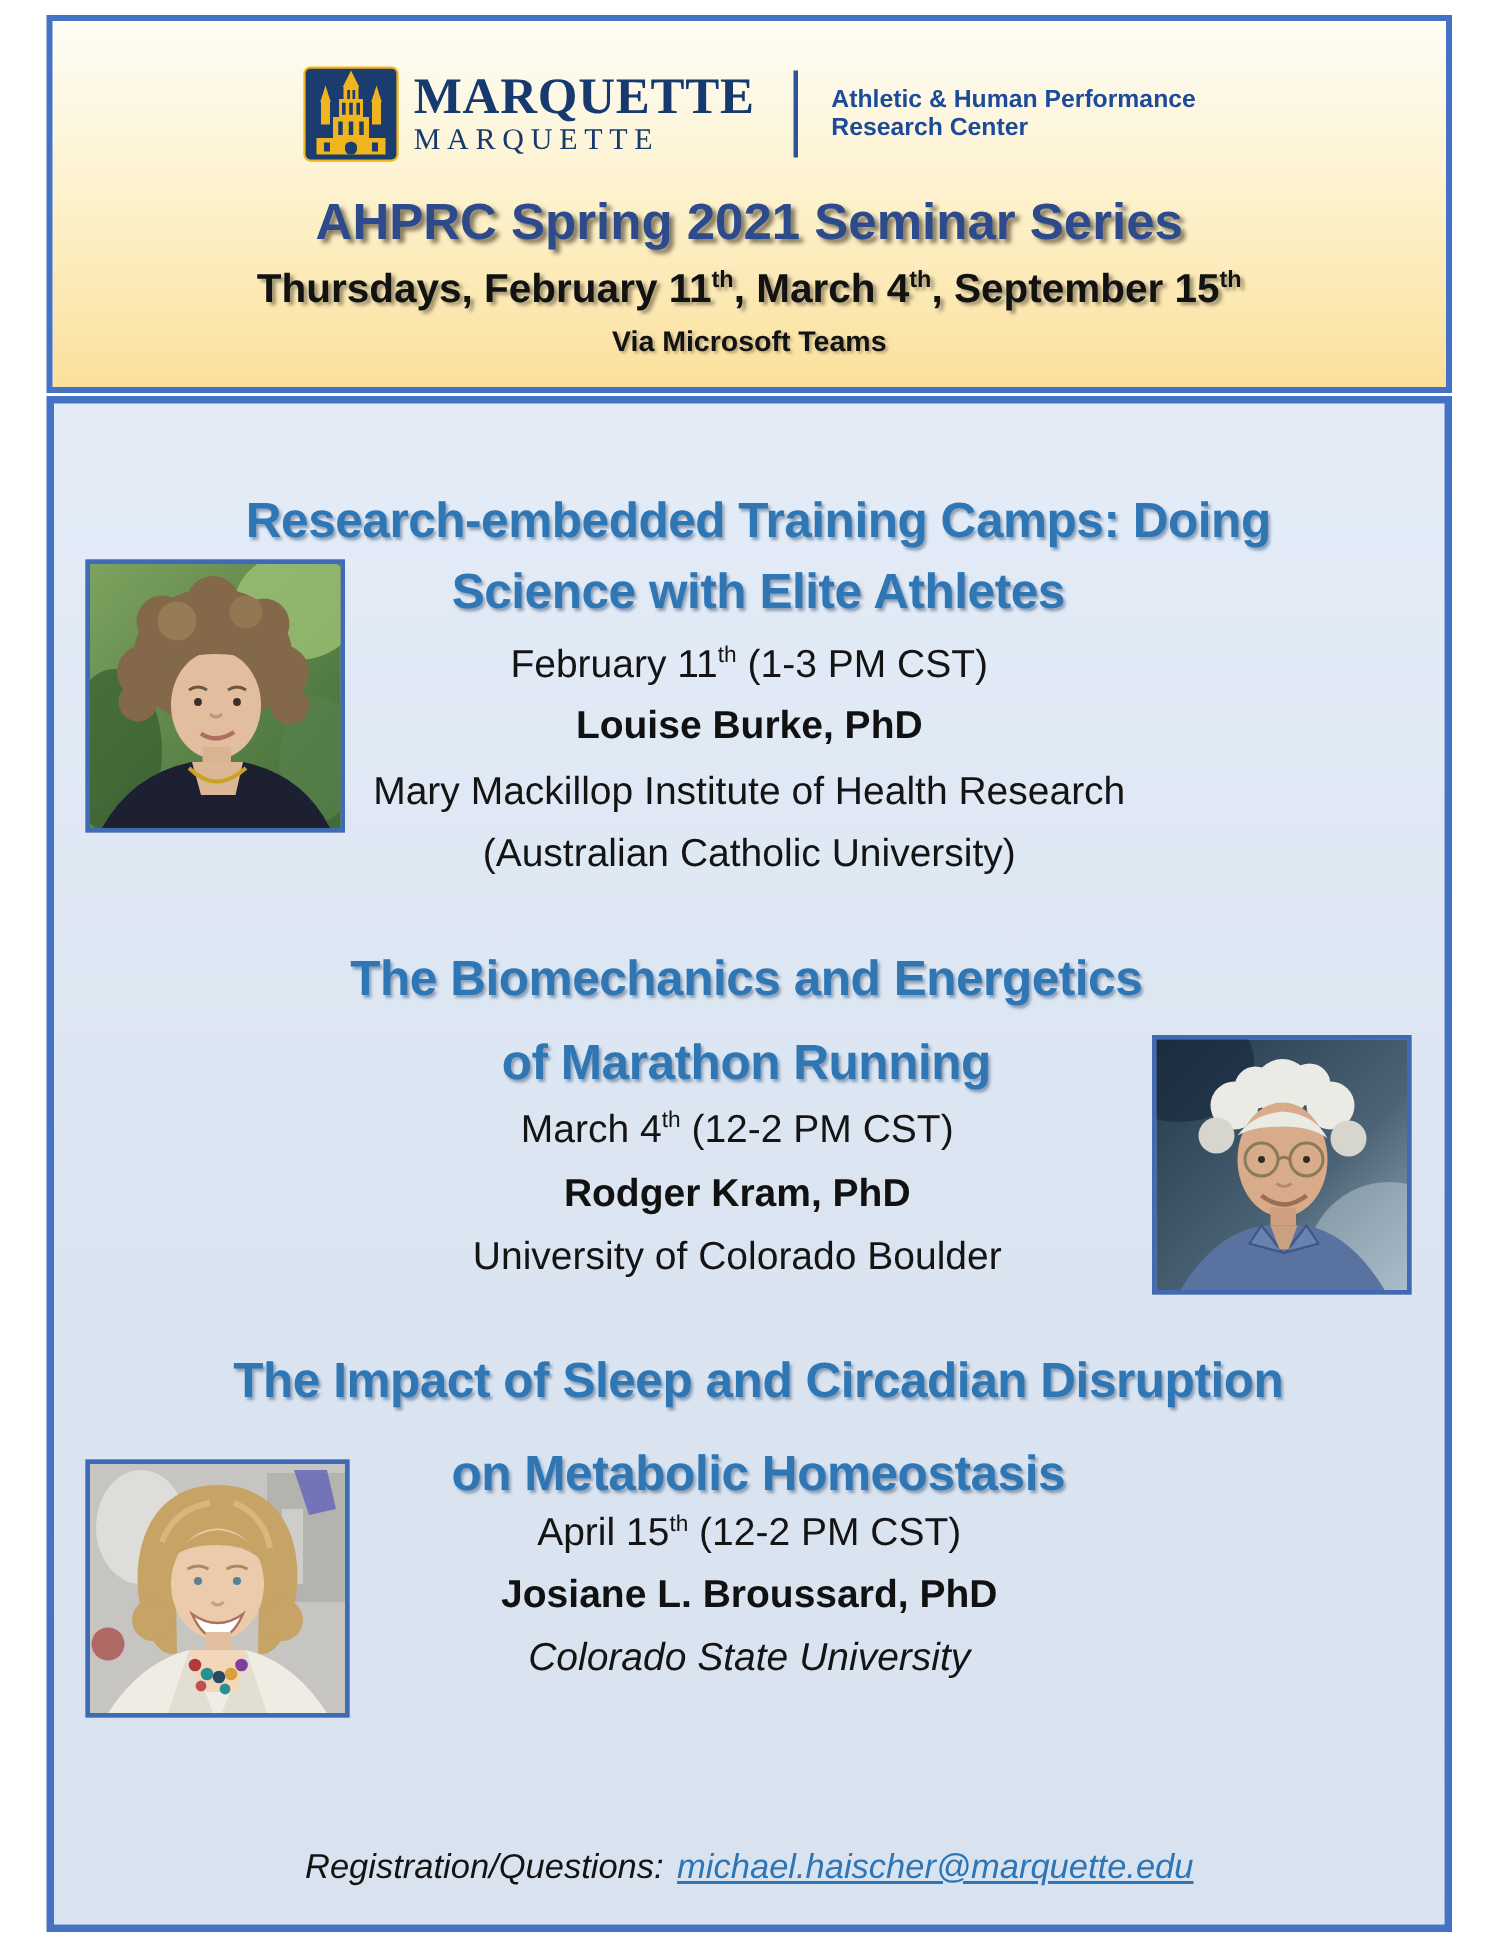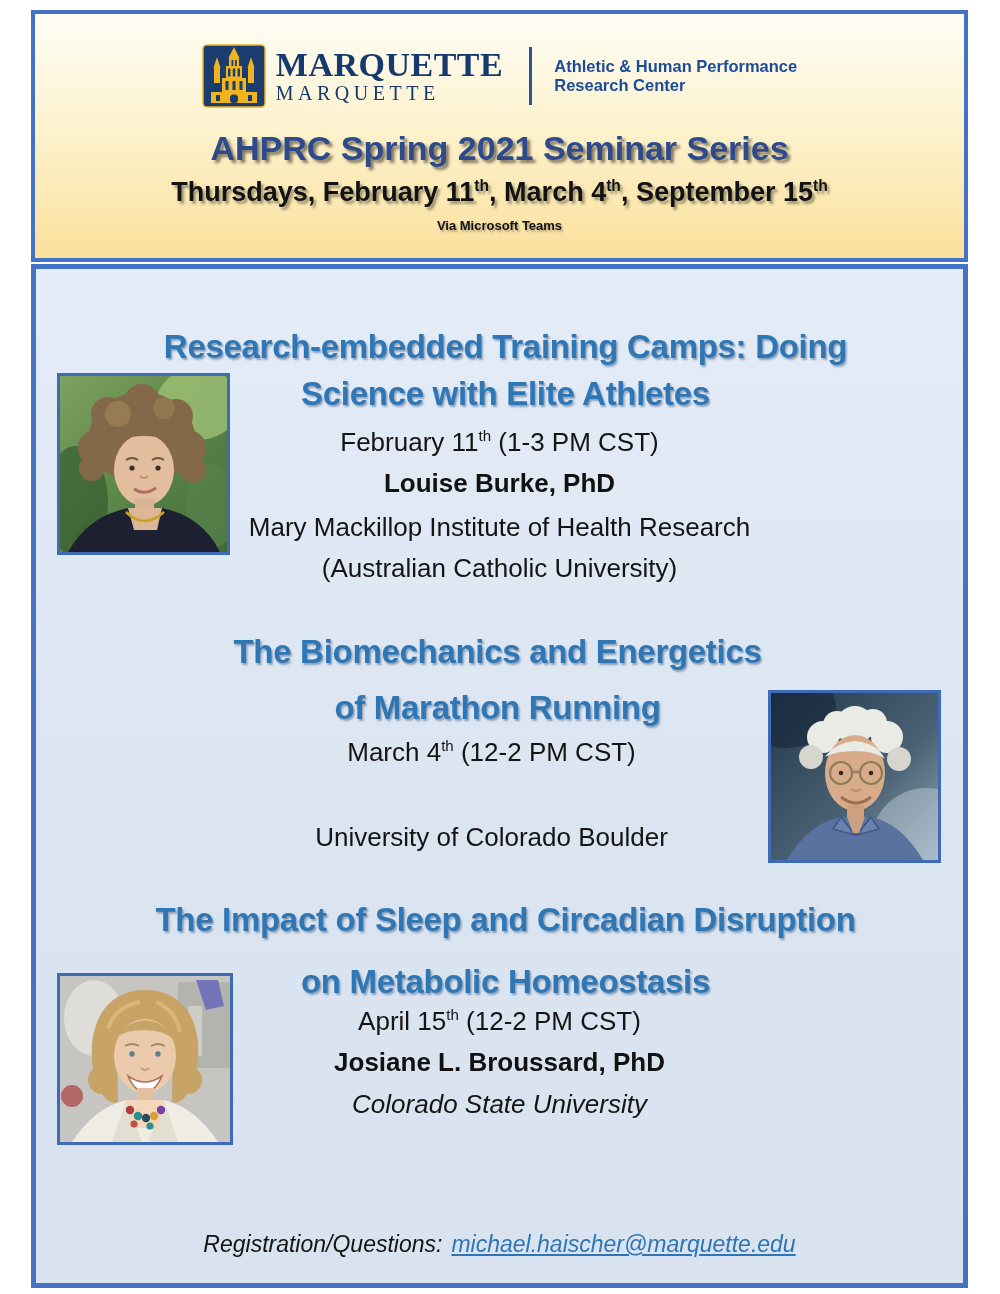--- a/index.html
+++ b/index.html
@@ -17,21 +17,21 @@
   .wordmark .l2{font-size:20px;line-height:22px;letter-spacing:4.5px;}
   .logo-divider{width:3px;height:58px;background:#2f5496;margin:0 22px 0 26px;}
   .dept{color:#1c4c99;font-weight:bold;font-size:16.5px;line-height:19px;text-align:left;}
   .hdr-title{position:absolute;top:115px;left:0;right:0;text-align:center;
     font-size:34px;font-weight:bold;color:#2d4a8c;letter-spacing:0px;
     text-shadow:3px 3px 3px rgba(110,100,75,0.85);}
   .hdr-sub{position:absolute;top:163px;left:0;right:0;text-align:center;
     font-size:27px;font-weight:bold;color:#121212;
     text-shadow:2.5px 2.5px 2.5px rgba(120,110,80,0.7);}
   .hdr-plat{position:absolute;top:204px;left:0;right:0;text-align:center;
-    font-size:13px;font-weight:bold;color:#121212;
+    font-size:19px;font-weight:bold;color:#121212;
     text-shadow:1.5px 1.5px 2px rgba(120,110,80,0.55);}
   sup{font-size:58%;vertical-align:super;line-height:0;}
 
   
   .body-box{position:absolute;left:31px;top:264px;width:927px;height:1014px;
     border:5px solid #4472c4;
     background:linear-gradient(180deg,#e3ecf7 0%,#dbe5f1 55%,#d9e3f0 100%);}
   .line{position:absolute;left:0;right:0;text-align:center;white-space:nowrap;}
   .sem-title{font-size:33px;font-weight:bold;color:#2f76b5;letter-spacing:-0.3px;
     text-shadow:1.5px 2px 2px rgba(62,88,124,0.5);padding-left:12px;}
@@ -145,20 +145,21 @@
         <rect x="75" y="122" width="19" height="15" fill="#d9b392"></rect>
         <path d="M8 176 Q28 140 68 132 L102 132 Q142 140 160 176 Z" fill="#1c2030"></path>
         <polygon points="68,132 102,132 97,154 74,154" fill="#dcb795"></polygon>
         <path d="M66 136 Q84 154 104 136" stroke="#c9a227" stroke-width="2.6" fill="none"></path>
       </svg>
     </div>
 
     <div class="line sem-title shift-left" style="top:364px">The Biomechanics and Energetics</div>
     <div class="line sem-title shift-left" style="top:420px">of Marathon Running</div>
     <div class="line detail shift-left" style="top:468px"><span>March 4</span><sup>th</sup><span> (12-2 PM CST)</span></div>
+    <div class="line speaker shift-left" style="top:511px">Rodger Kram, PhD</div>
     <div class="line detail shift-left" style="top:553px">University of Colorado Boulder</div>
 
     <div class="photo" style="left:732px;top:421px">
       <svg width="167" height="167" viewBox="0 0 167 167">
         <defs>
           <linearGradient id="bg2" x1="0" y1="0" x2="1" y2="1">
             <stop offset="0" stop-color="#22374b"></stop>
               <stop offset="0.6" stop-color="#4c6375"></stop>
               <stop offset="1" stop-color="#93aaba"></stop>
           </linearGradient>

